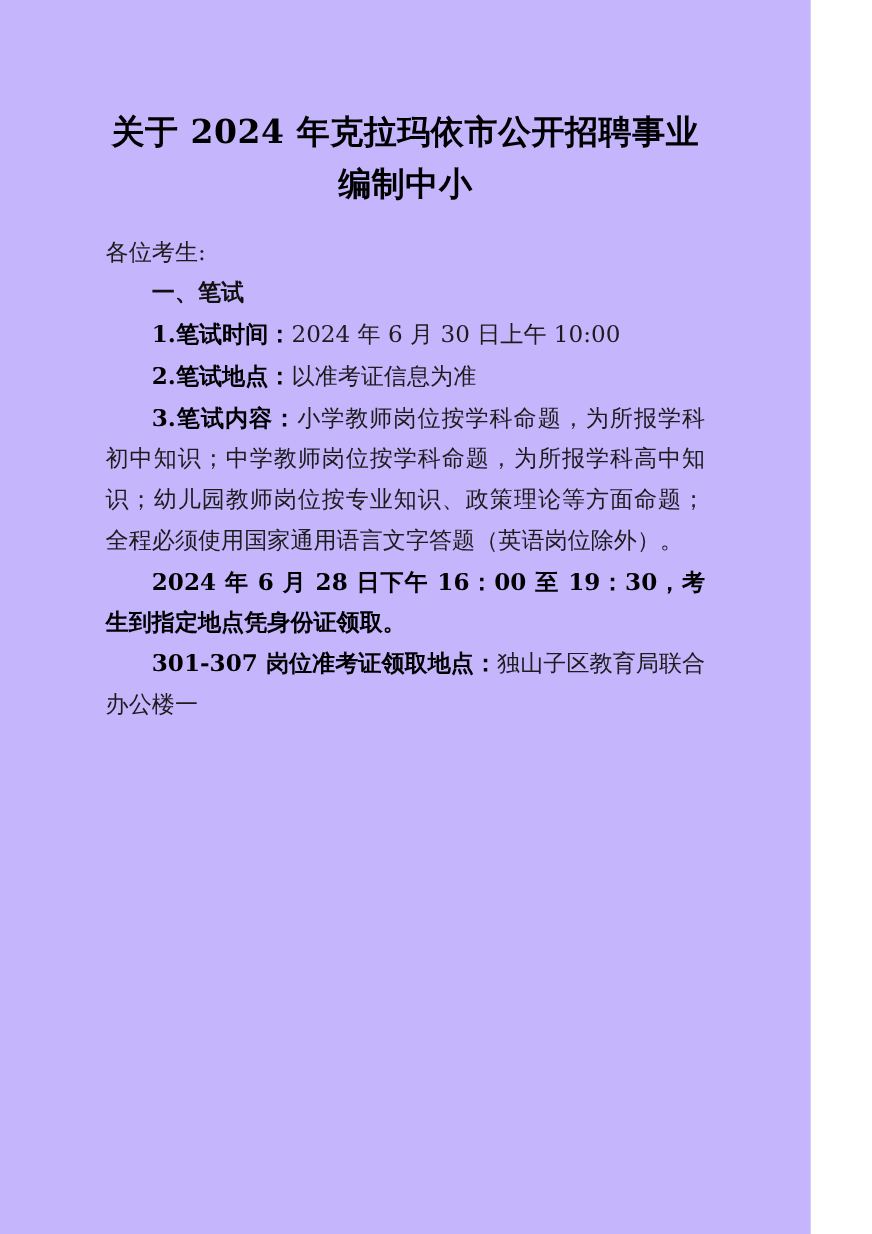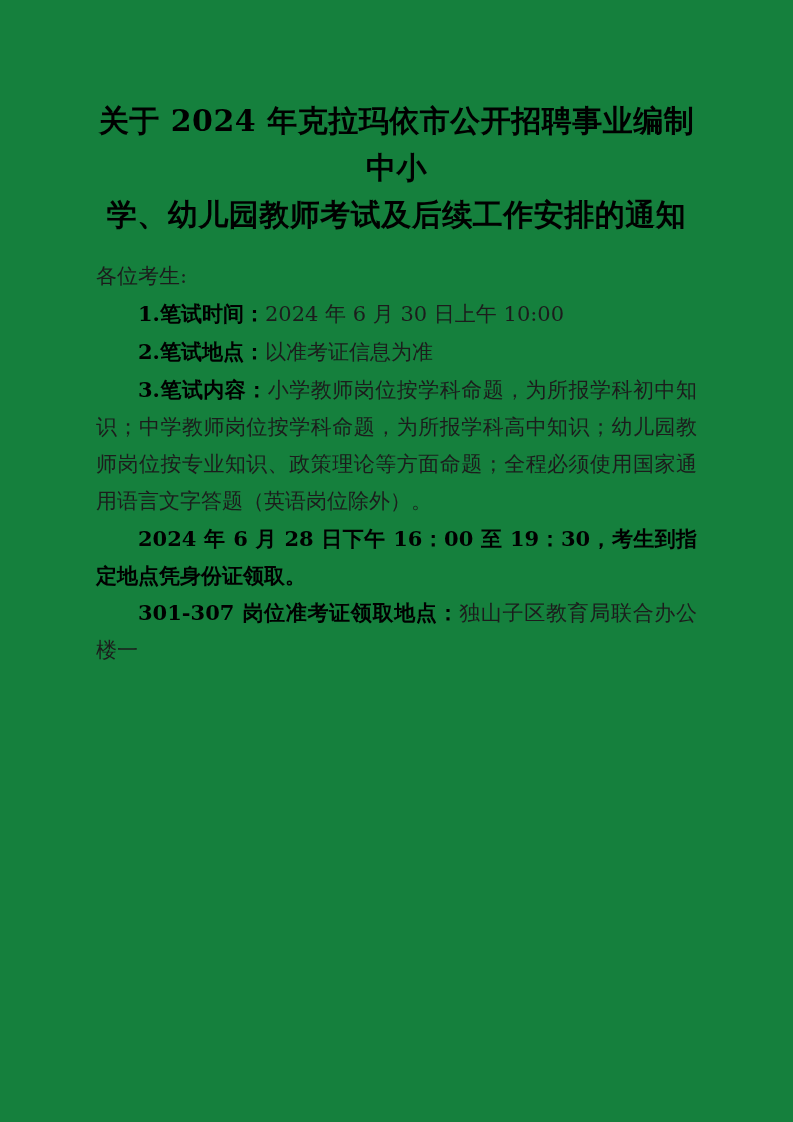--- a/index.html
+++ b/index.html
@@ -2,23 +2,23 @@
 <html><head>
 <meta charset="utf-8">
 <style>
   html, body {
     margin: 0;
     padding: 0;
     background: #ffffff;
   }
   .page {
     position: relative;
-    width: 793px;
+    width: 737px;
     height: 1122px;
-    background: #15803d;
+    background: #c4b5fd;
     overflow: hidden;
     font-family: "DejaVu Serif", "Liberation Serif", serif;
   }
   .content {
     padding: 97px 96px 0 96px;
   }
   .doc-title {
     text-align: center;
     color: #000000;
     font-weight: 700;
@@ -56,28 +56,28 @@
   }
 </style>
 </head>
 <body>
 
 <div class="page">
   <div class="content">
 
     <div class="doc-title">
       <div>关于 2024 年克拉玛依市公开招聘事业编制中小</div>
-      <div>学、幼儿园教师考试及后续工作安排的通知</div>
     </div>
 
     <div class="doc-body">
 
       <p class="no-indent">各位考生:</p>
 
 
+      <p><span class="section-heading">一、笔试</span></p>
 
 
       <p><span class="lead">1.笔试时间：</span><span>2024 年 6 月 30 日上午 10:00</span></p>
 
       <p><span class="lead">2.笔试地点：</span><span>以准考证信息为准</span></p>
 
       <p><span class="lead">3.笔试内容：</span><span>小学教师岗位按学科命题，为所报学科初中知识；中学教师岗位按学科命题，为所报学科高中知识；幼儿园教师岗位按专业知识、政策理论等方面命题；全程必须使用国家通用语言文字答题（英语岗位除外）。</span></p>
 
 
       <p class="bold-para">2024 年 6 月 28 日下午 16：00 至 19：30，考生到指定地点凭身份证领取。</p>

